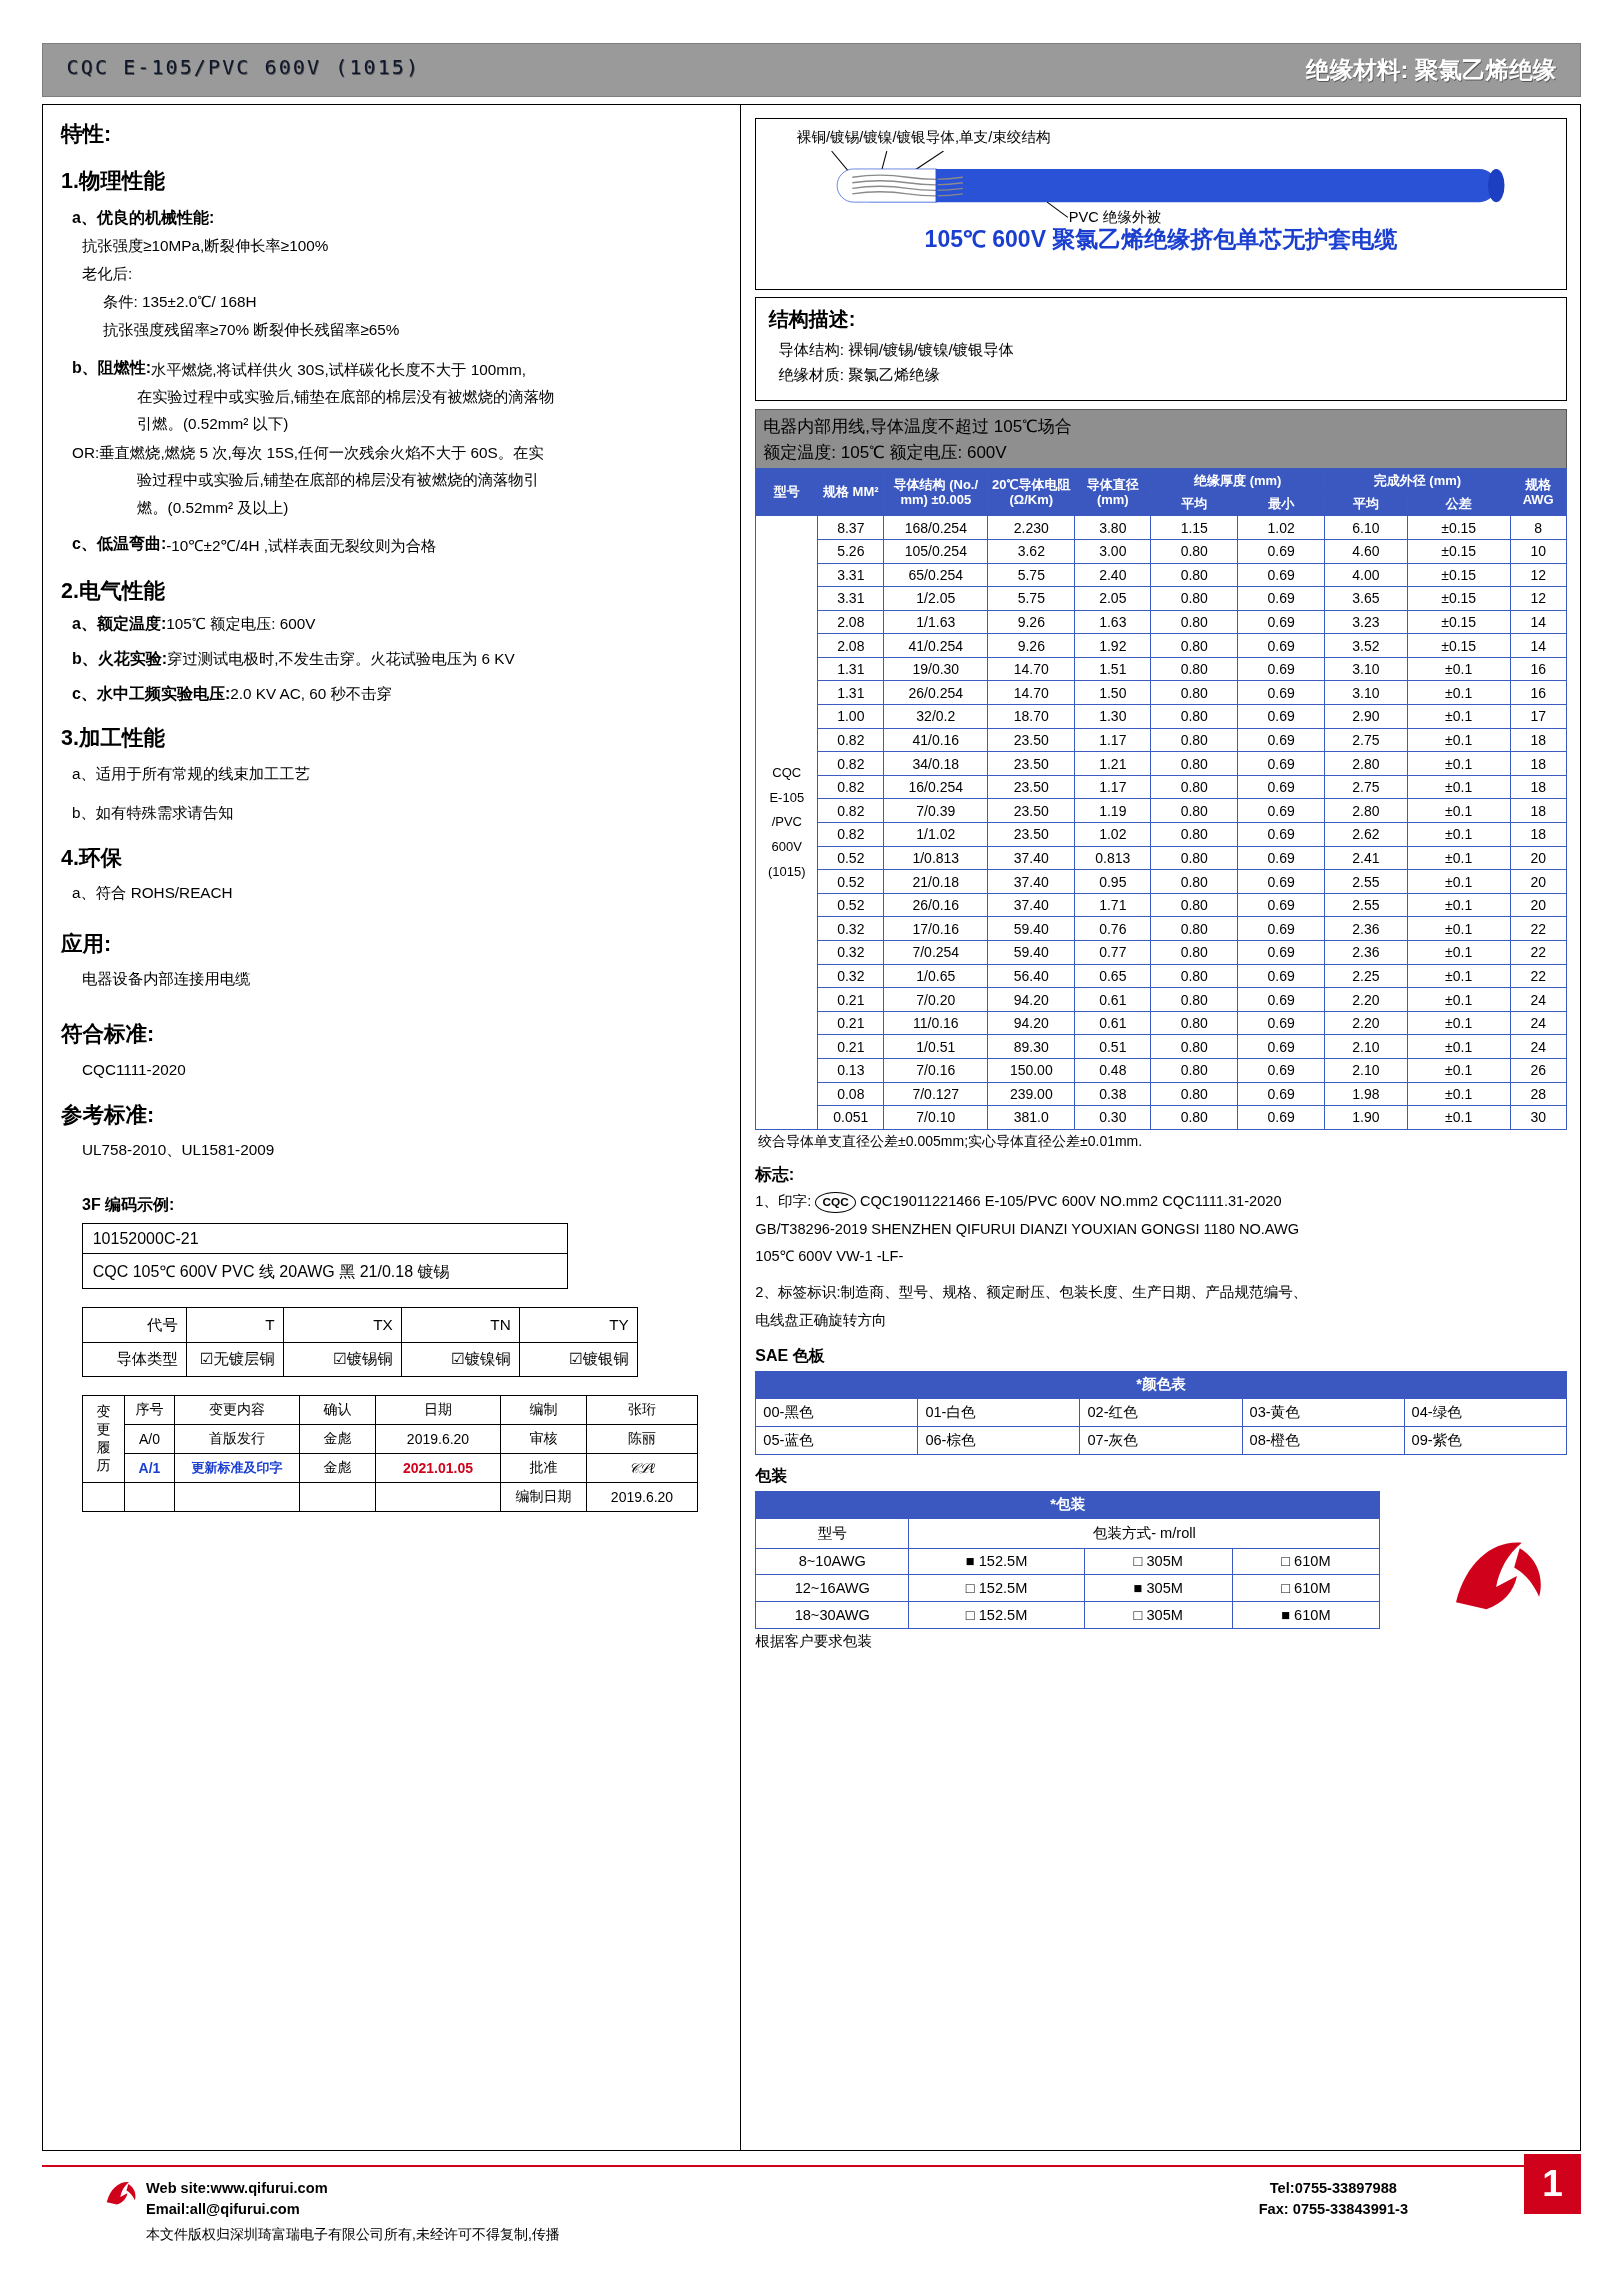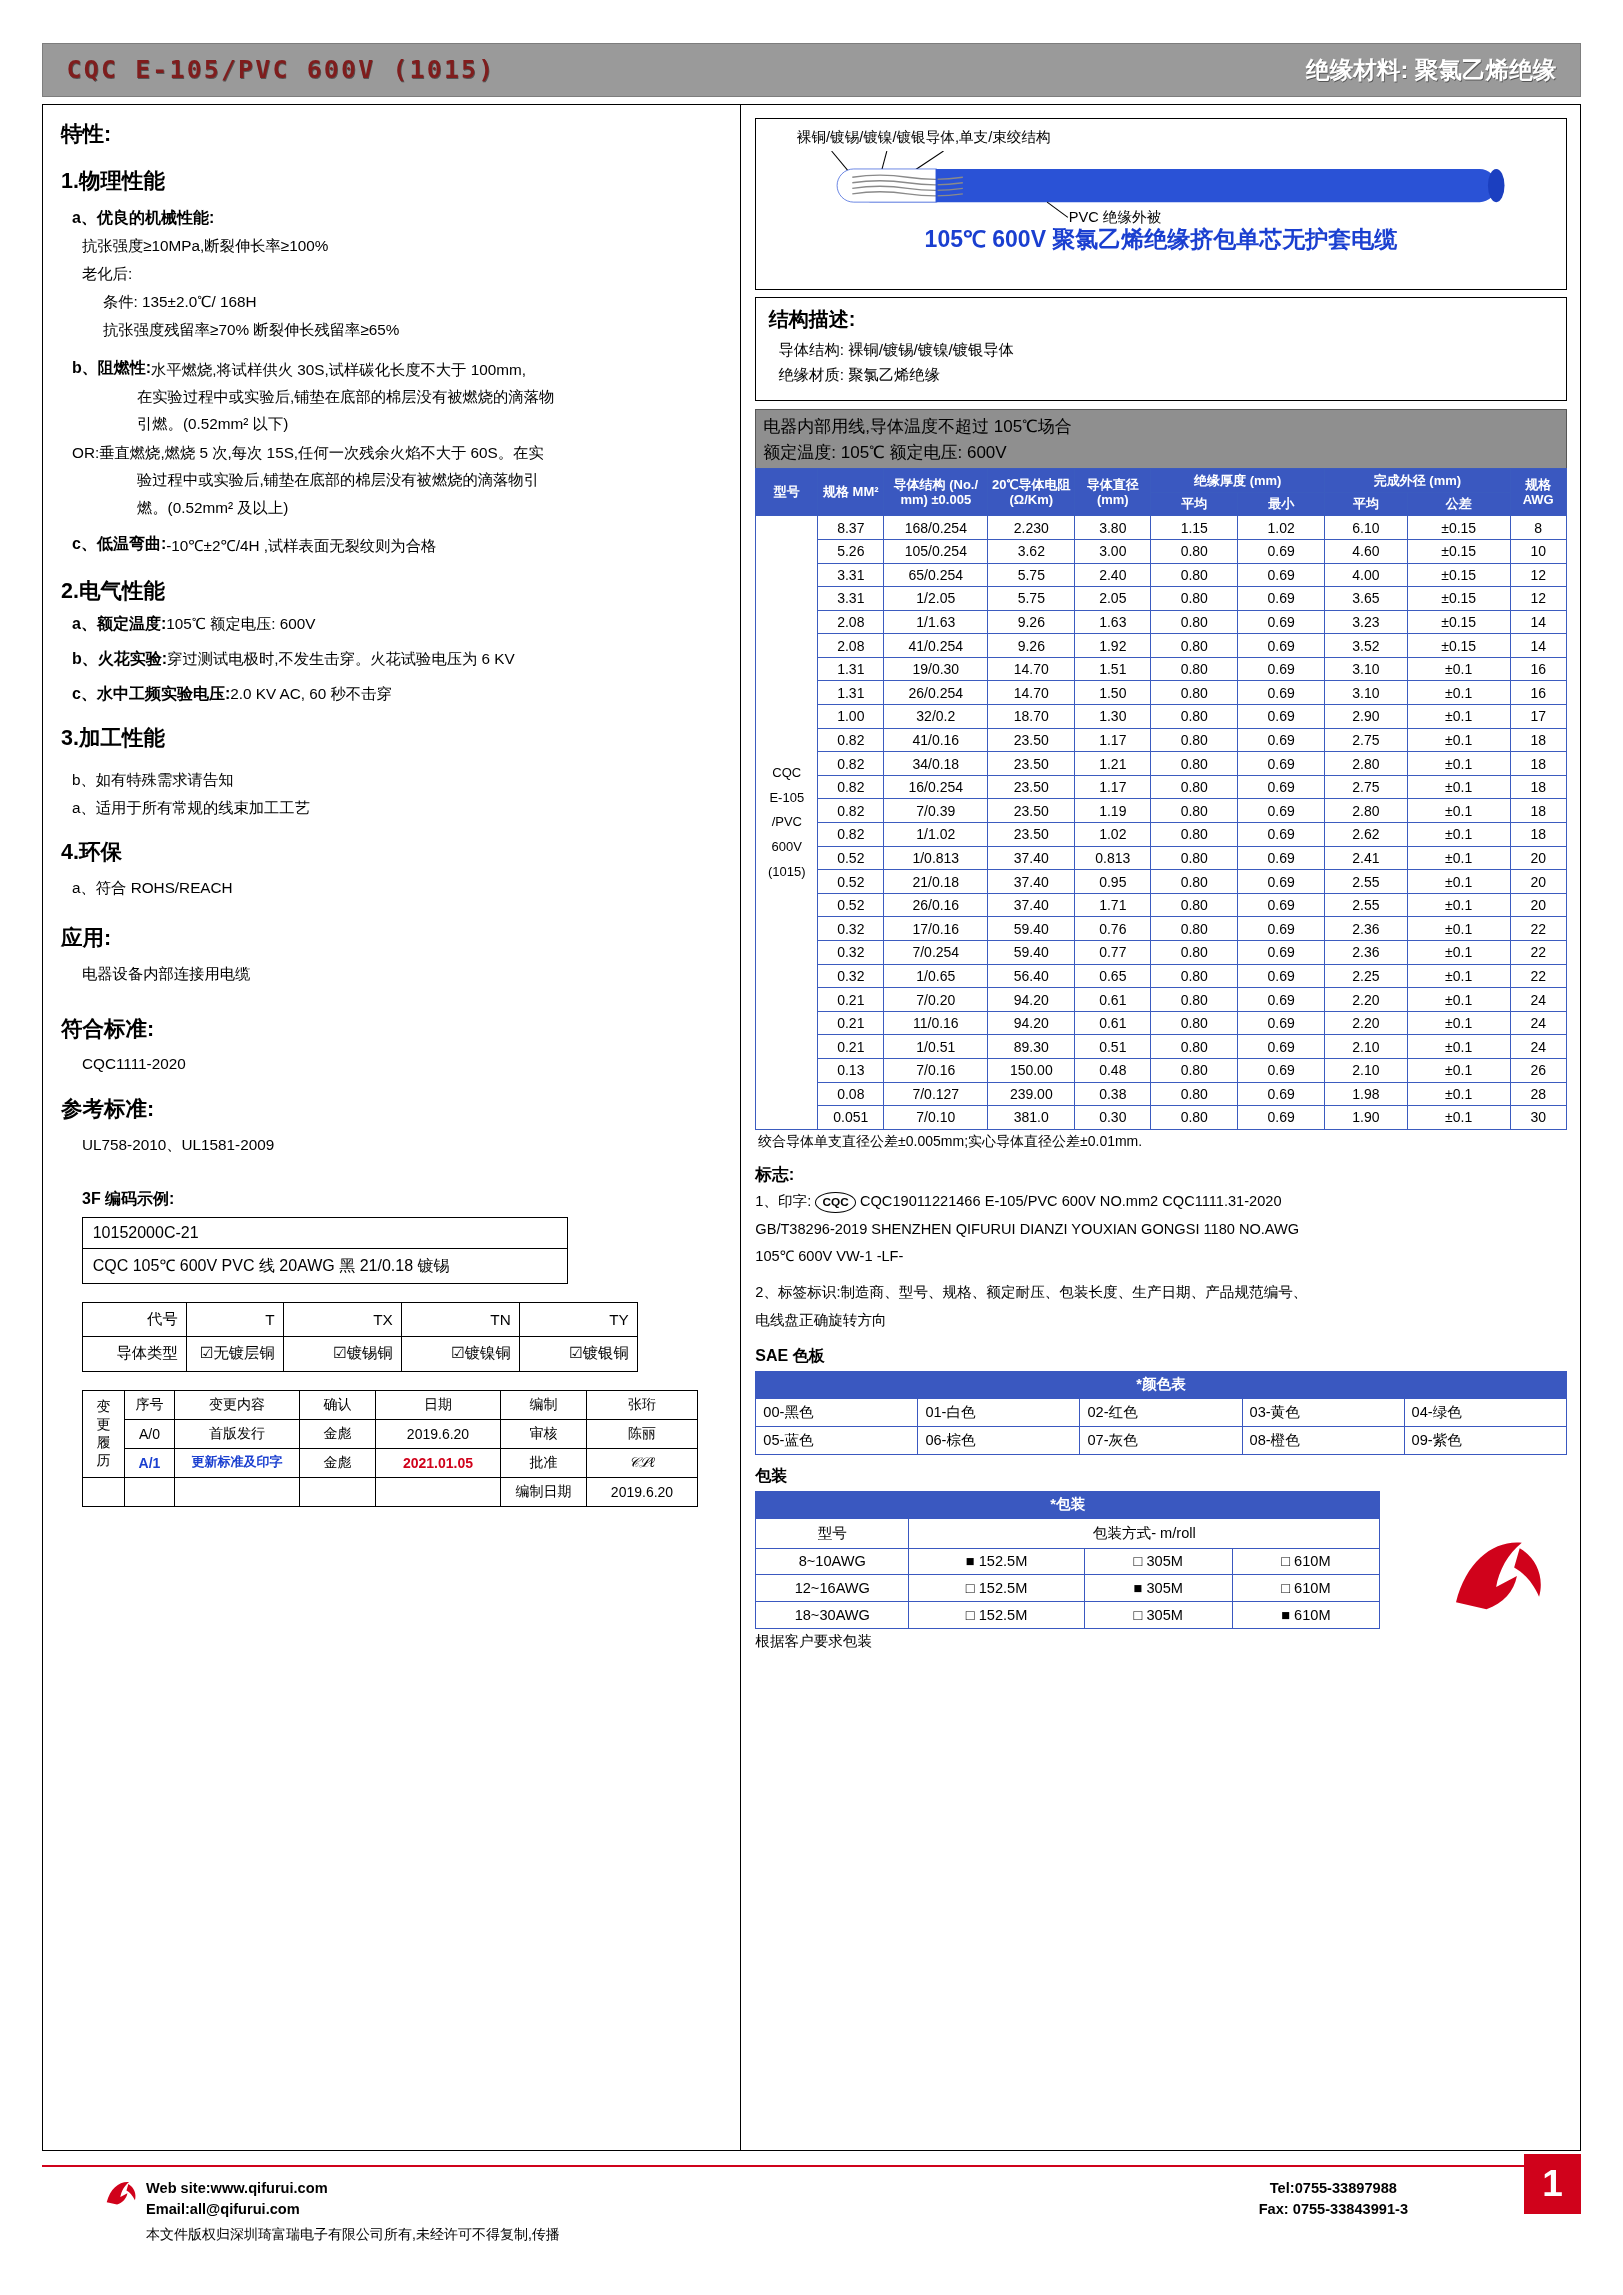--- a/index.html
+++ b/index.html
@@ -23,24 +23,24 @@
     position: absolute;
     left: 42px; top: 43px;
     width: 1539px; height: 54px;
     background: #9a9a9a;
     border: 0.7px solid #7d7d7d;
   }
   .header-title {
     position: absolute;
     left: 23.6px; top: 11px;
     font-family: "DejaVu Sans Mono", monospace;
-    font-size: 25px;
-    font-weight: bold;
+    font-size: 20px;
+    font-weight: normal;
     letter-spacing: 2.1px;
-    color: #7f1d1d;
+    color: #0f172a;
     text-shadow: 0.7px 0.7px 0 #555;
   }
   .header-right {
     position: absolute;
     right: 23.6px; top: 9.7px;
     font-size: 23.6px;
     font-weight: bold;
     color: #ffffff;
     text-shadow: 0.7px 0.7px 0 #555;
   }
@@ -318,22 +318,22 @@
       <div style="display:flex; margin-left:11px; margin-top:14px;">
         <div class="h-sub" style="margin:0; white-space:nowrap;">b、火花实验:</div>
         <div style="font-size:15.3px;">穿过测试电极时,不发生击穿。火花试验电压为 6 KV</div>
       </div>
       <div style="display:flex; margin-left:11px; margin-top:14px;">
         <div class="h-sub" style="margin:0; white-space:nowrap;">c、水中工频实验电压:</div>
         <div style="font-size:15.3px;">2.0 KV AC, 60 秒不击穿</div>
       </div>
 
       <div class="h-num">3.加工性能</div>
+      <div class="p-txt" style="margin-left:11px">a、适用于所有常规的线束加工工艺</div>
       <div class="p-txt" style="margin-left:11px; margin-top:15.3px;">b、如有特殊需求请告知</div>
-      <div class="p-txt" style="margin-left:11px">a、适用于所有常规的线束加工工艺</div>
 
       <div class="h-num"> 4.环保</div>
       <div class="p-txt" style="margin-left:11px">a、符合 ROHS/REACH</div>
 
       <div class="h-sec" style="margin-top:23.6px">应用:</div>
       <div class="p-txt">电器设备内部连接用电缆</div>
 
       <div class="h-sec" style="margin-top:28px">符合标准:</div>
       <div class="p-txt">CQC1111-2020</div>
 

